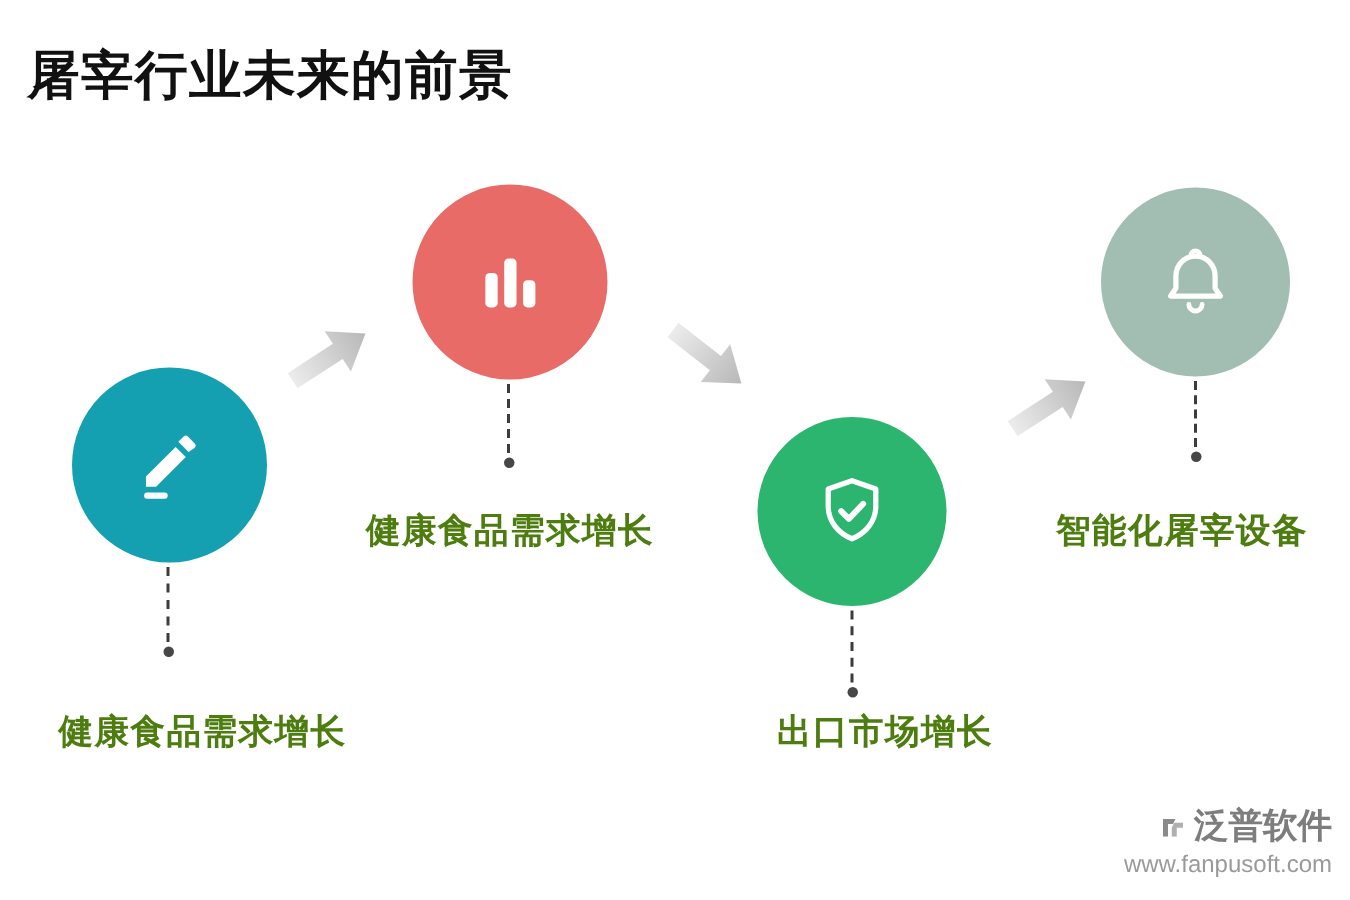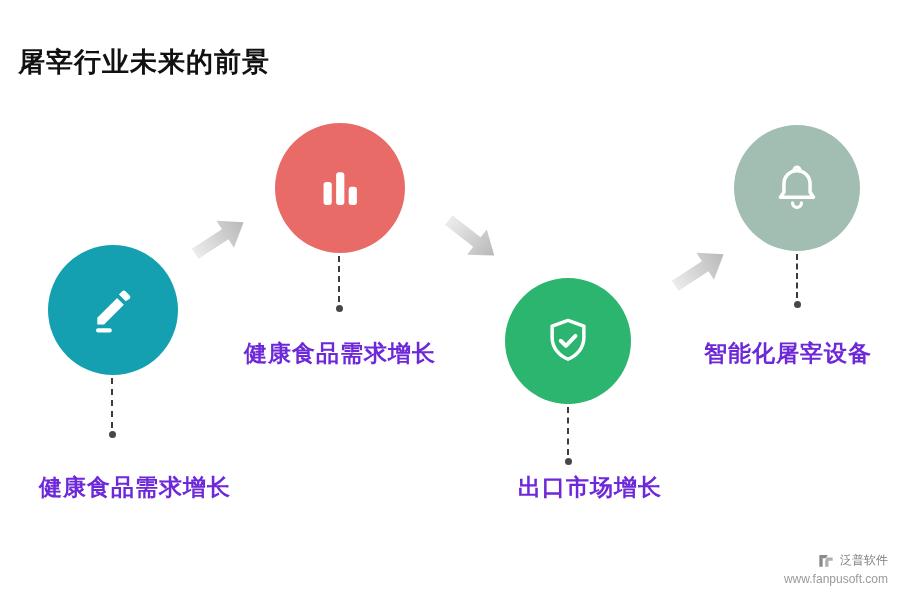--- a/index.html
+++ b/index.html
@@ -2,23 +2,23 @@
 <html><head>
 <meta charset="utf-8">
 <style>
   * { margin:0; padding:0; box-sizing:border-box; }
   html,body { background:#ffffff; }
   .canvas {
     position:relative; width:900px; height:600px; background:#ffffff; overflow:hidden;
     font-family:"Liberation Sans", sans-serif;
   }
   .title {
-    position:absolute; left:18px; top:44px;
+    position:absolute; left:18px; top:27px;
     font-family:"DejaVu Serif", serif;
-    font-size:27px; font-weight:bold; color:#111111; letter-spacing:1px;
+    font-size:35px; font-weight:bold; color:#111111; letter-spacing:1px;
   }
   .circle {
     position:absolute; border-radius:50%;
     display:flex; align-items:center; justify-content:center;
   }
   .c1 { left:48px;  top:245px; width:130px; height:130px; }
   .c2 { left:275px; top:123px; width:130px; height:130px; }
   .c3 { left:505px; top:278px; width:126px; height:126px; }
   .c4 { left:734px; top:125px; width:126px; height:126px; }
 
@@ -28,42 +28,42 @@
     width:7px; height:7px; border-radius:50%; background:#474747;
   }
   .conn1 { left:111px; top:378px; height:50px; }
   .conn2 { left:338px; top:256px; height:46px; }
   .conn3 { left:567px; top:407px; height:48px; }
   .conn4 { left:796px; top:254px; height:44px; }
 
   .step-label {
     position:absolute; text-align:center;
     font-family:"DejaVu Serif", serif;
-    font-size:23px; font-weight:bold; color:#6d28d9; letter-spacing:1px;
+    font-size:23px; font-weight:bold; color:#4d7c0f; letter-spacing:1px;
     white-space:nowrap;
   }
   .lab1 { left:-15px; top:472px; width:300px; }
   .lab2 { left:190px; top:338px; width:300px; }
   .lab3 { left:440px; top:472px; width:300px; }
   .lab4 { left:638px; top:338px; width:300px; }
 
   .arrow { position:absolute; }
   .arrow-1 { left:190px; top:216px; transform:rotate(-33deg); }
   .arrow-2 { left:442px; top:218px; transform:rotate(38deg); }
   .arrow-3 { left:670px; top:248px; transform:rotate(-33deg); }
 
   .footer {
     position:absolute; right:12px; bottom:14px; text-align:right;
   }
   .brand-row { display:flex; align-items:center; justify-content:flex-end; gap:4px; }
   .brand-name {
     font-family:"DejaVu Serif", serif;
-    font-size:12px; font-weight:normal; color:#7d7d7d;
+    font-size:23px; font-weight:bold; color:#7d7d7d;
   }
-  .brand-website { font-size:12px; color:#9a9a9a; margin-top:2px; }
+  .brand-website { font-size:16px; color:#9a9a9a; margin-top:2px; }
 </style>
 </head>
 <body>
 
 <div class="canvas">
 
   <div class="title">屠宰行业未来的前景</div>
 
   <div class="circle c1" style="background-color: rgb(20, 160, 176);">
     <svg width="58" height="58" viewBox="0 0 24 24">

